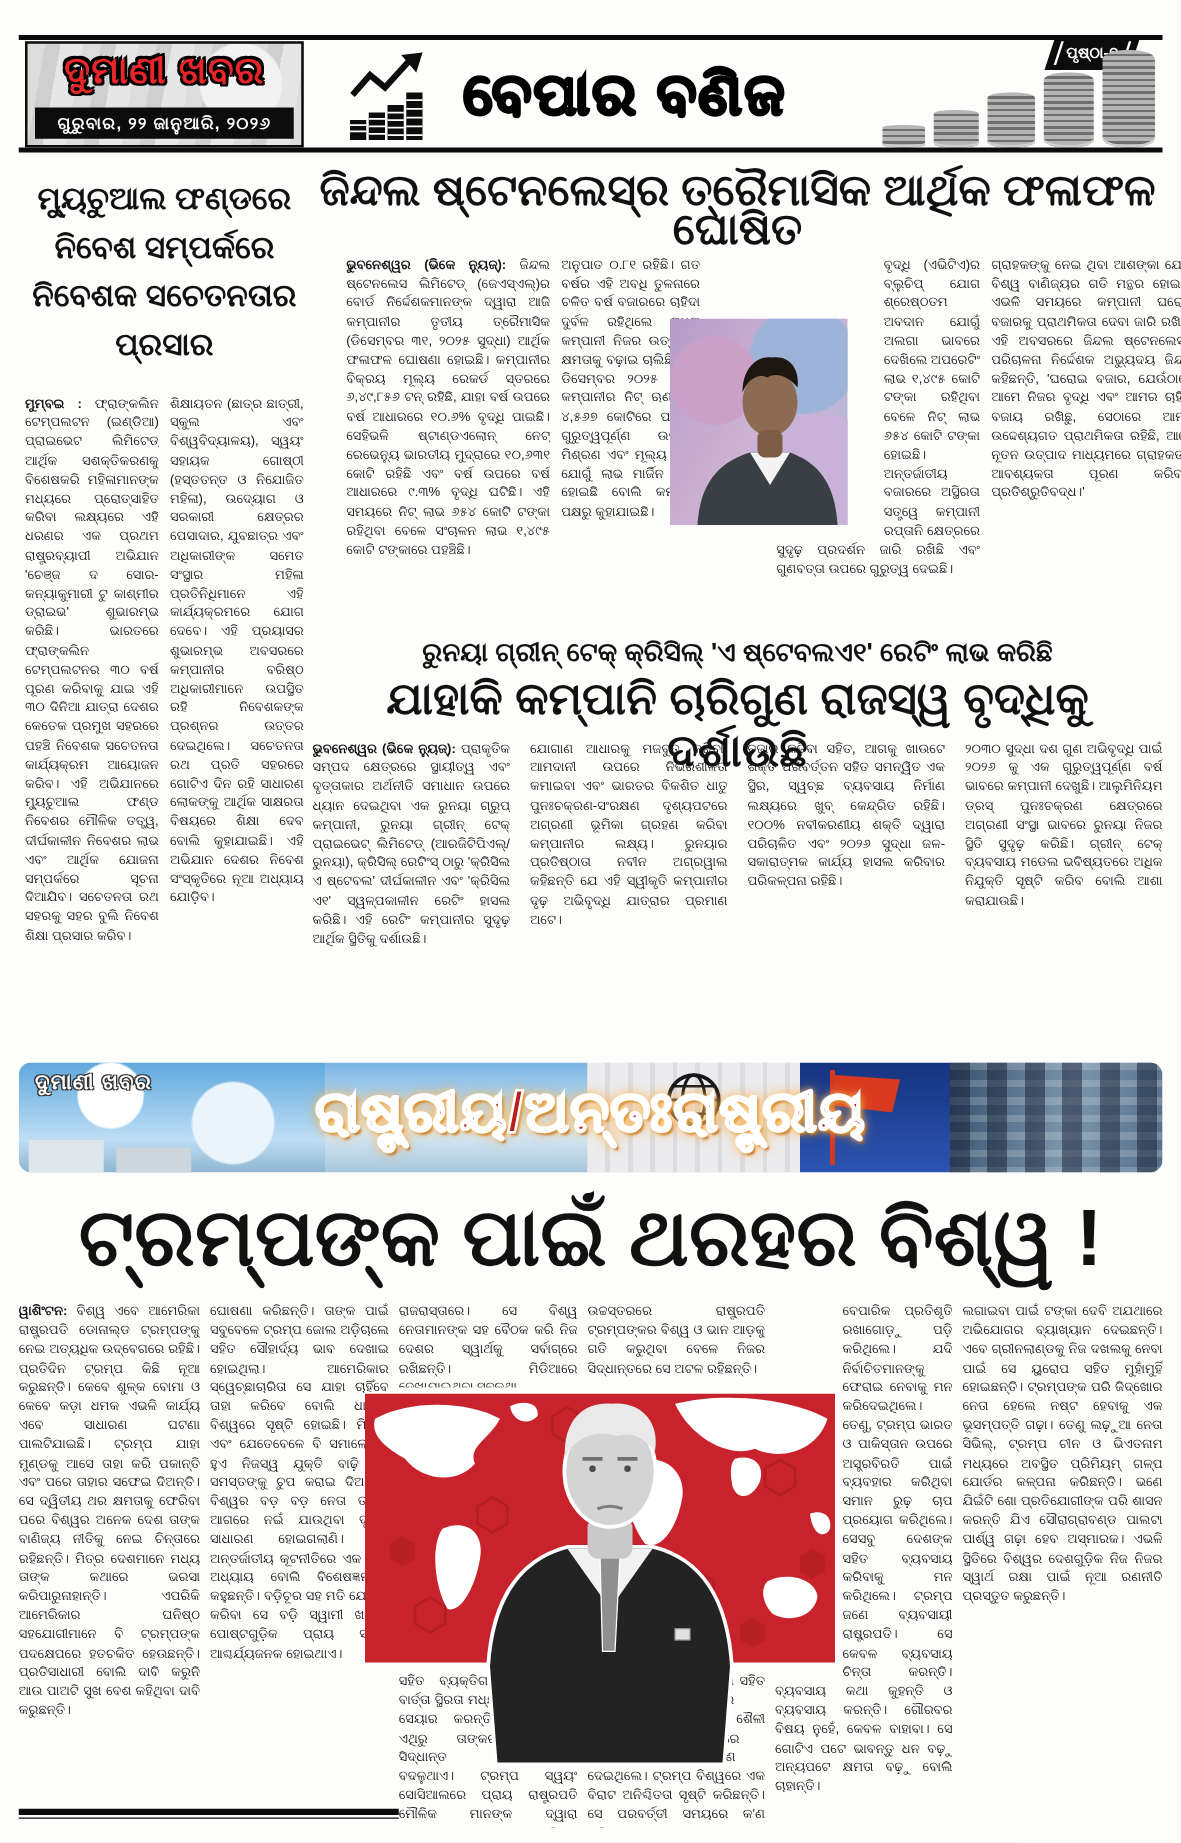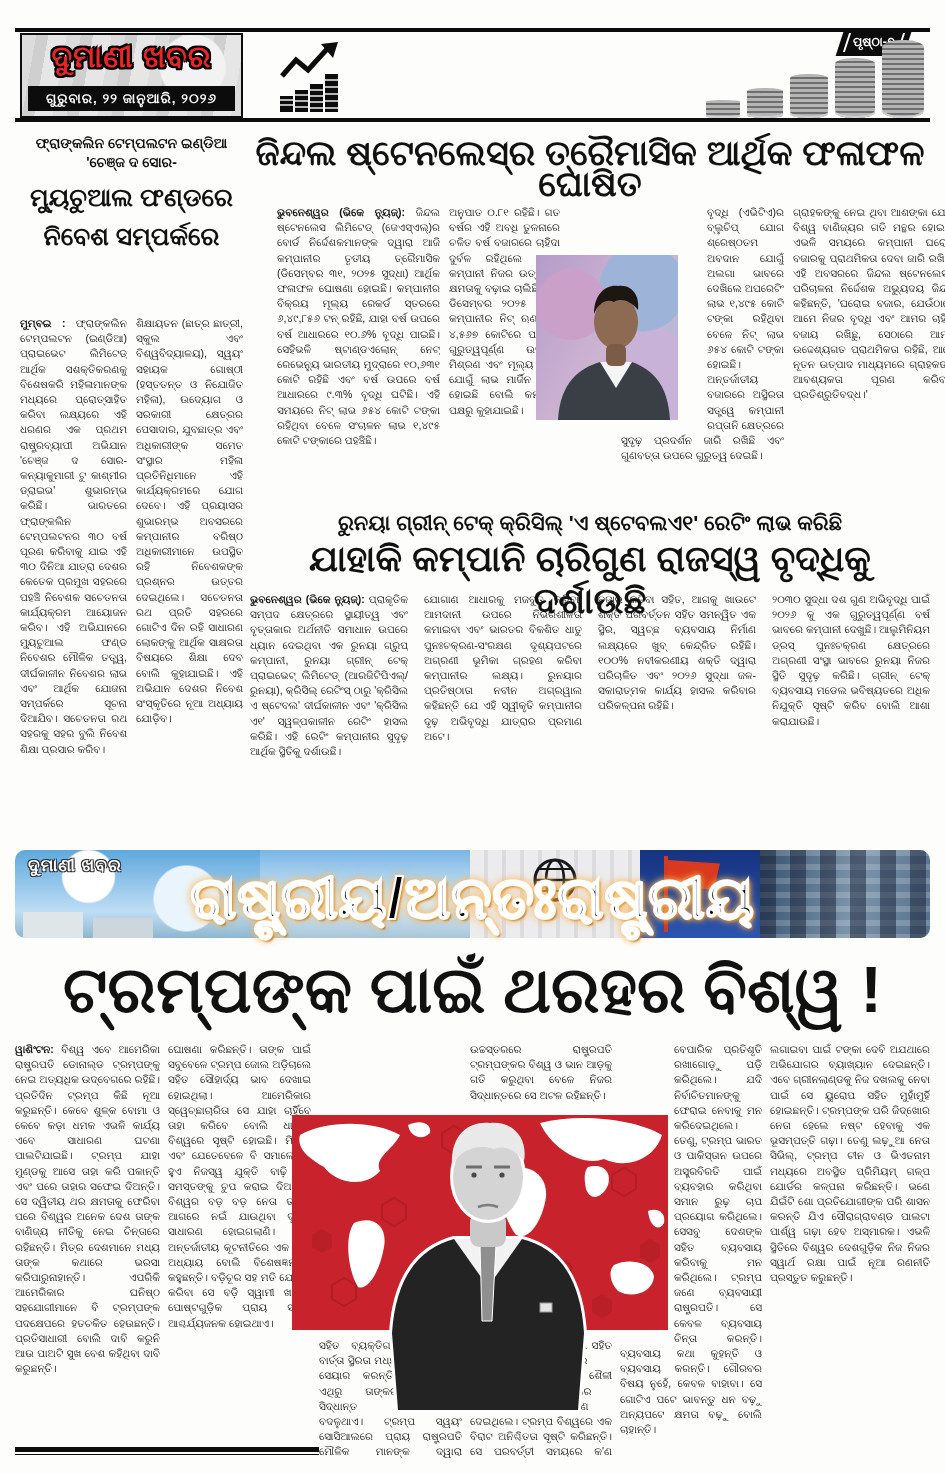--- a/index.html
+++ b/index.html
@@ -79,21 +79,21 @@
   #seg-flag { width:120px; background:linear-gradient(#16337f,#2c55b0); position:relative; }
   #seg-flag:before { content:""; position:absolute; left:24px; top:6px; width:4px; height:76px; background:#cf3a23; }
   #seg-flag:after { content:""; position:absolute; left:28px; top:10px; width:52px; height:30px; background:#d93a1f; clip-path:polygon(0 0,100% 12%,88% 100%,0 82%); }
   #seg-city { flex:1; background:
       repeating-linear-gradient(90deg,rgba(20,30,50,.5) 0 16px,rgba(0,0,0,0) 16px 30px),
       repeating-linear-gradient(rgba(255,255,255,.18) 0 6px,rgba(0,0,0,0) 6px 14px),
       linear-gradient(100deg,#35506e,#7d95ab 55%,#55708c); }
   #banner-brand { left:28px; top:856px; font-size:17px; font-weight:800; color:#fff;
     text-shadow:-1px -1px 0 #333,1px -1px 0 #333,-1px 1px 0 #333,1px 1px 0 #333; letter-spacing:1px; }
   #banner-title { left:15px; top:864px; width:915px; text-align:center;
-    font-size:58px; font-weight:900; color:#000000; letter-spacing:1px;
+    font-size:45px; font-weight:900; color:#b91c1c; letter-spacing:1px;
     -webkit-text-stroke:2px #fff;
     text-shadow:0 0 6px #ffd27a,0 0 10px #ff9d2e,2px 2px 2px #b35a00; }
 
   
   #trump-head { left:15px; top:944px; width:915px; text-align:center; font-size:64px; font-weight:900; letter-spacing:0; line-height:92px; white-space:nowrap; }
   .ncol { position:absolute; top:1042px; height:420px; font-size:10.5px; line-height:15.2px; text-align:justify; color:#141414; overflow:hidden; }
   .nblock { position:absolute; font-size:10.5px; line-height:15.2px; text-align:justify; color:#141414; overflow:hidden; }
   .spL { float:left; } .spR { float:right; }
 
   #trump-photo { left:292px; top:1115px; width:376px; height:295px; pointer-events:none; }
@@ -142,34 +142,35 @@
           <line x1="32" y1="68" x2="45" y2="68"></line>
         <line x1="47" y1="40" x2="60" y2="40"></line>
           <line x1="47" y1="47" x2="60" y2="47"></line>
           <line x1="47" y1="54" x2="60" y2="54"></line>
           <line x1="47" y1="61" x2="60" y2="61"></line>
           <line x1="47" y1="68" x2="60" y2="68"></line>
       </g>
     </svg>
   </div>
 
+  <div class="abs" id="biz-title">ବେପାର ବଣିଜ</div>
 
   <div class="abs" id="coins-right">
     <div class="coinstack" style="width:34px;height:18px"></div>
     <div class="coinstack" style="width:36px;height:30px"></div>
     <div class="coinstack" style="width:38px;height:44px"></div>
     <div class="coinstack" style="width:40px;height:60px"></div>
     <div class="coinstack" style="width:42px;height:78px"></div>
   </div>
 
   <div class="abs rule" id="hdr-bottom-rule"></div>
 
   <div class="abs" id="rail">
-    <div class="kicker-sm">ଫ୍ରାଙ୍କଲିନ ଟେମ୍ପଲଟନ ଇଣ୍ଡିଆ 'ଚେଞ୍ଜ ଦ ସୋର-</div>
     <div class="rail-head" style="margin-top:6px">ମ୍ୟୁଚୁଆଲ ଫଣ୍ଡରେ ନିବେଶ ସମ୍ପର୍କରେ</div>
+    <div class="rail-head">ନିବେଶକ ସଚେତନତାର ପ୍ରସାର</div>
   </div>
   <div class="abs colwrap" id="rail-cols">
     <div class="bodycol"><span class="dl">ମୁମ୍ବଇ :</span> <span>ଫ୍ରାଙ୍କଲିନ ଟେମ୍ପଲଟନ (ଇଣ୍ଡିଆ) ପ୍ରାଇଭେଟ ଲିମିଟେଡ୍ ଆର୍ଥିକ ସଶକ୍ତିକରଣକୁ ବିଶେଷକରି ମହିଳାମାନଙ୍କ ମଧ୍ୟରେ ପ୍ରୋତ୍ସାହିତ କରିବା ଲକ୍ଷ୍ୟରେ ଏହି ଧରଣର ଏକ ପ୍ରଥମ ରାଷ୍ଟ୍ରବ୍ୟାପୀ ଅଭିଯାନ 'ଚେଞ୍ଜ ଦ ସୋର- କନ୍ୟାକୁମାରୀ ଟୁ କାଶ୍ମୀର ଡ୍ରାଇଭ' ଶୁଭାରମ୍ଭ କରିଛି। ଭାରତରେ ଫ୍ରାଙ୍କଲିନ ଟେମ୍ପଲଟନର ୩୦ ବର୍ଷ ପୂରଣ କରିବାକୁ ଯାଇ ଏହି ୩୦ ଦିନିଆ ଯାତ୍ରା ଦେଶର କେତେକ ପ୍ରମୁଖ ସହରରେ ପହଞ୍ଚି ନିବେଶକ ସଚେତନତା କାର୍ଯ୍ୟକ୍ରମ ଆୟୋଜନ କରିବ। ଏହି ଅଭିଯାନରେ ମ୍ୟୁଚୁଆଲ ଫଣ୍ଡ ନିବେଶର ମୌଳିକ ତତ୍ତ୍ୱ, ଦୀର୍ଘକାଳୀନ ନିବେଶର ଲାଭ ଏବଂ ଆର୍ଥିକ ଯୋଜନା ସମ୍ପର୍କରେ ସୂଚନା ଦିଆଯିବ। ସଚେତନତା ରଥ ସହରକୁ ସହର ବୁଲି ନିବେଶ ଶିକ୍ଷା ପ୍ରସାର କରିବ।</span></div>
     <div class="bodycol"><span>ଶିକ୍ଷାୟତନ (ଛାତ୍ର ଛାତ୍ରୀ, ସ୍କୁଲ ଏବଂ ବିଶ୍ୱବିଦ୍ୟାଳୟ), ସ୍ୱୟଂ ସହାୟକ ଗୋଷ୍ଠୀ (ହସ୍ତତନ୍ତ ଓ ନିଯୋଜିତ ମହିଳା), ଉଦ୍ୟୋଗ ଓ ସରକାରୀ କ୍ଷେତ୍ରର ପେସାଦାର, ଯୁବଛାତ୍ର ଏବଂ ଅଧିକାରୀଙ୍କ ସମେତ ସଂସ୍ଥାର ମହିଳା ପ୍ରତିନିଧିମାନେ ଏହି କାର୍ଯ୍ୟକ୍ରମରେ ଯୋଗ ଦେବେ। ଏହି ପ୍ରୟାସର ଶୁଭାରମ୍ଭ ଅବସରରେ କମ୍ପାନୀର ବରିଷ୍ଠ ଅଧିକାରୀମାନେ ଉପସ୍ଥିତ ରହି ନିବେଶକଙ୍କ ପ୍ରଶ୍ନର ଉତ୍ତର ଦେଇଥିଲେ। ସଚେତନତା ରଥ ପ୍ରତି ସହରରେ ଗୋଟିଏ ଦିନ ରହି ସାଧାରଣ ଲୋକଙ୍କୁ ଆର୍ଥିକ ସାକ୍ଷରତା ବିଷୟରେ ଶିକ୍ଷା ଦେବ ବୋଲି କୁହାଯାଇଛି। ଏହି ଅଭିଯାନ ଦେଶର ନିବେଶ ସଂସ୍କୃତିରେ ନୂଆ ଅଧ୍ୟାୟ ଯୋଡ଼ିବ।</span></div>
   </div>
 
   <div class="abs" id="jindal-head">ଜିନ୍ଦଲ ଷ୍ଟେନଲେସ୍‌ର ତ୍ରୈମାସିକ ଆର୍ଥିକ ଫଳାଫଳ ଘୋଷିତ</div>
   <div class="abs colwrap" id="jindal-cols" style="gap:9px">
     <div class="bodycol"><span class="dl">ଭୁବନେଶ୍ୱର (ଭିକେ ନ୍ୟୁଜ୍):</span> <span>ଜିନ୍ଦଲ ଷ୍ଟେନଲେସ ଲିମିଟେଡ୍ (ଜେଏସ୍ଏଲ୍)ର ବୋର୍ଡ ନିର୍ଦ୍ଦେଶକମାନଙ୍କ ଦ୍ୱାରା ଆଜି କମ୍ପାନୀର ତୃତୀୟ ତ୍ରୈମାସିକ (ଡିସେମ୍ବର ୩୧, ୨୦୨୫ ସୁଦ୍ଧା) ଆର୍ଥିକ ଫଳାଫଳ ଘୋଷଣା ହୋଇଛି। କମ୍ପାନୀର ବିକ୍ରୟ ମୂଲ୍ୟ ରେକର୍ଡ ସ୍ତରରେ ୬,୪୯,୮୫୬ ଟନ୍ ରହିଛି, ଯାହା ବର୍ଷ ଉପରେ ବର୍ଷ ଆଧାରରେ ୧୦.୬% ବୃଦ୍ଧି ପାଇଛି। ସେହିଭଳି ଷ୍ଟାଣ୍ଡଏଲୋନ୍ ନେଟ୍ ରେଭେନ୍ୟୁ ଭାରତୀୟ ମୁଦ୍ରାରେ ୧୦,୬୩୧ କୋଟି ରହିଛି ଏବଂ ବର୍ଷ ଉପରେ ବର୍ଷ ଆଧାରରେ ୯.୩% ବୃଦ୍ଧି ଘଟିଛି। ଏହି ସମୟରେ ନିଟ୍ ଲାଭ ୬୫୪ କୋଟି ଟଙ୍କା ରହିଥିବା ବେଳେ ସଂଚାଳନ ଲାଭ ୧,୪୯୫ କୋଟି ଟଙ୍କାରେ ପହଞ୍ଚିଛି।</span></div>
     <div class="bodycol"><div class="spR" style="width:52px;height:172px;margin-top:48px"></div><span>ଅନୁପାତ ୦.୮୧ ରହିଛି। ଗତ ବର୍ଷର ଏହି ଅବଧି ତୁଳନାରେ ଚଳିତ ବର୍ଷ ବଜାରରେ ଚାହିଦା ଦୁର୍ବଳ ରହିଥିଲେ ମଧ୍ୟ କମ୍ପାନୀ ନିଜର ଉତ୍ପାଦନ କ୍ଷମତାକୁ ବଢ଼ାଇ ଚାଲିଛି। ୩୧ ଡିସେମ୍ବର ୨୦୨୫ ସୁଦ୍ଧା କମ୍ପାନୀର ନିଟ୍ ଋଣ ଘଟି ୪,୫୬୭ କୋଟିରେ ପହଞ୍ଚିଛି। ଗୁରୁତ୍ୱପୂର୍ଣ୍ଣ ଉତ୍ପାଦ ମିଶ୍ରଣ ଏବଂ ମୂଲ୍ୟ ବୃଦ୍ଧି ଯୋଗୁଁ ଲାଭ ମାର୍ଜିନ ସୁଦୃଢ଼ ହୋଇଛି ବୋଲି କମ୍ପାନୀ ପକ୍ଷରୁ କୁହାଯାଇଛି।</span></div>
@@ -216,20 +217,23 @@
 
   <div class="abs" id="trump-head">ଟ୍ରମ୍ପଙ୍କ ପାଇଁ ଥରହର ବିଶ୍ୱ !</div>
 
   <div class="ncol" style="left:15px;width:145px">
     <span class="dl">ୱାଶିଂଟନ:</span> <span>ବିଶ୍ୱ ଏବେ ଆମେରିକା ରାଷ୍ଟ୍ରପତି ଡୋନାଲ୍ଡ ଟ୍ରମ୍ପଙ୍କୁ ନେଇ ଅତ୍ୟଧିକ ଉଦ୍‌ବେଗରେ ରହିଛି। ପ୍ରତିଦିନ ଟ୍ରମ୍ପ କିଛି ନୂଆ କରୁଛନ୍ତି। କେବେ ଶୁଳ୍କ ବୋମା ଓ କେବେ କଡ଼ା ଧମକ ଏଭଳି କାର୍ଯ୍ୟ ଏବେ ସାଧାରଣ ଘଟଣା ପାଲଟିଯାଇଛି। ଟ୍ରମ୍ପ ଯାହା ମୁଣ୍ଡକୁ ଆସେ ତାହା କରି ପକାନ୍ତି ଏବଂ ପରେ ତାହାର ସଫେଇ ଦିଅନ୍ତି। ସେ ଦ୍ୱିତୀୟ ଥର କ୍ଷମତାକୁ ଫେରିବା ପରେ ବିଶ୍ୱର ଅନେକ ଦେଶ ତାଙ୍କ ବାଣିଜ୍ୟ ନୀତିକୁ ନେଇ ଚିନ୍ତାରେ ରହିଛନ୍ତି। ମିତ୍ର ଦେଶମାନେ ମଧ୍ୟ ତାଙ୍କ କଥାରେ ଭରସା କରିପାରୁନାହାନ୍ତି। ଏପରିକି ଆମେରିକାର ଘନିଷ୍ଠ ସହଯୋଗୀମାନେ ବି ଟ୍ରମ୍ପଙ୍କ ପଦକ୍ଷେପରେ ହତଚକିତ ହେଉଛନ୍ତି। ପ୍ରତିସାଧାରୀ ବୋଲି ଦାବି କରୁନି ଆଉ ପାଅଟି ସୁଖ ବେଶ କହିଥିବା ଦାବି କରୁଛନ୍ତି।</span>
   </div>
   <div class="ncol" style="left:168px;width:143px">
     <span>ଘୋଷଣା କରିଛନ୍ତି। ତାଙ୍କ ପାଇଁ ସବୁବେଳେ ଟ୍ରମ୍ପ ଜୋଲ ଅଡ଼ିଚାଲେ ସହିତ ସୌହାର୍ଦ୍ୟ ଭାବ ଦେଖାଇ ହୋଇଥିଲା। ଆମେରିକାର ସ୍ୱେଚ୍ଛାଚାରିତା ସେ ଯାହା ଚାହିଁବେ ତାହା କରିବେ ବୋଲି ଧାରଣା ବିଶ୍ୱରେ ସୃଷ୍ଟି ହୋଇଛି। ମିଡିଆ ଏବଂ ଯେତେବେଳେ ବି ସମାଲୋଚନା ହୁଏ ନିଜସ୍ୱ ଯୁକ୍ତି ବାଢ଼ି ସେ ସମସ୍ତଙ୍କୁ ଚୁପ କରାଇ ଦିଅନ୍ତି। ବିଶ୍ୱର ବଡ଼ ବଡ଼ ନେତା ତାଙ୍କ ଆଗରେ ନଇଁ ଯାଉଥିବା ଦୃଶ୍ୟ ସାଧାରଣ ହୋଇଗଲାଣି। ଏହା ଅନ୍ତର୍ଜାତୀୟ କୂଟନୀତିରେ ଏକ ନୂଆ ଅଧ୍ୟାୟ ବୋଲି ବିଶେଷଜ୍ଞମାନେ କହୁଛନ୍ତି। ବଡ଼ିଚୂର ସହ ମତି ଯୋଜନା କରିବା ସେ ବଡ଼ି ସ୍ୱାମୀ ଖାଲର ପୋଷ୍ଟଗୁଡ଼ିକ ପ୍ରାୟ ସର୍ବଦା ଆଶ୍ଚର୍ଯ୍ୟଜନକ ହୋଇଥାଏ।</span>
   </div>
 
+  <div class="nblock" style="left:319px;top:1042px;width:143px;height:68px">
+    <span>ରାଜରାସ୍ତାରେ। ସେ ବିଶ୍ୱ ନେତାମାନଙ୍କ ସହ ବୈଠକ କରି ନିଜ ଦେଶର ସ୍ୱାର୍ଥକୁ ସର୍ବାଗ୍ରେ ରଖିଛନ୍ତି। ମିଡିଆରେ ଦେଖାଯାଇଥିବା ସବୁକଥା</span>
+  </div>
   <div class="nblock" style="left:319px;top:1338px;width:143px;height:124px">
     <div class="spR" style="width:64px;height:72px"></div>
     <span>ସହିତ ବ୍ୟକ୍ତିଗତ ବାର୍ତ୍ତା ସ୍ଥିରତା ମଧ୍ୟ ସେୟାର କରନ୍ତି। ଏଥିରୁ ତାଙ୍କର ସିଦ୍ଧାନ୍ତ ବଦଳୁଥାଏ। ଟ୍ରମ୍ପ ସ୍ୱୟଂ ସୋସିଆଲରେ ପ୍ରାୟ ରାଷ୍ଟ୍ରପତି ମୌଳିକ ମାନଙ୍କ ଦ୍ୱାରା ପଠାଯାଉଥିବା ଏକ ବ୍ୟକ୍ତିଗତ ବାର୍ତ୍ତାର ସ୍କ୍ରିନସଟ୍ ସେୟାର କରି ଚର୍ଚ୍ଚାରେ ରହିଛନ୍ତି।</span>
   </div>
 
   <div class="nblock" style="left:470px;top:1042px;width:142px;height:68px">
     <span>ଉଚ୍ଚସ୍ତରରେ ରାଷ୍ଟ୍ରପତି ଟ୍ରମ୍ପଙ୍କର ବିଶ୍ୱ ଓ ଭାନ ଆଡ଼କୁ ଗତି କରୁଥିବା ବେଳେ ନିଜର ସିଦ୍ଧାନ୍ତରେ ସେ ଅଟଳ ରହିଛନ୍ତି।</span>
   </div>
   <div class="nblock" style="left:470px;top:1338px;width:142px;height:124px">
     <div class="spL" style="width:78px;height:72px"></div>

